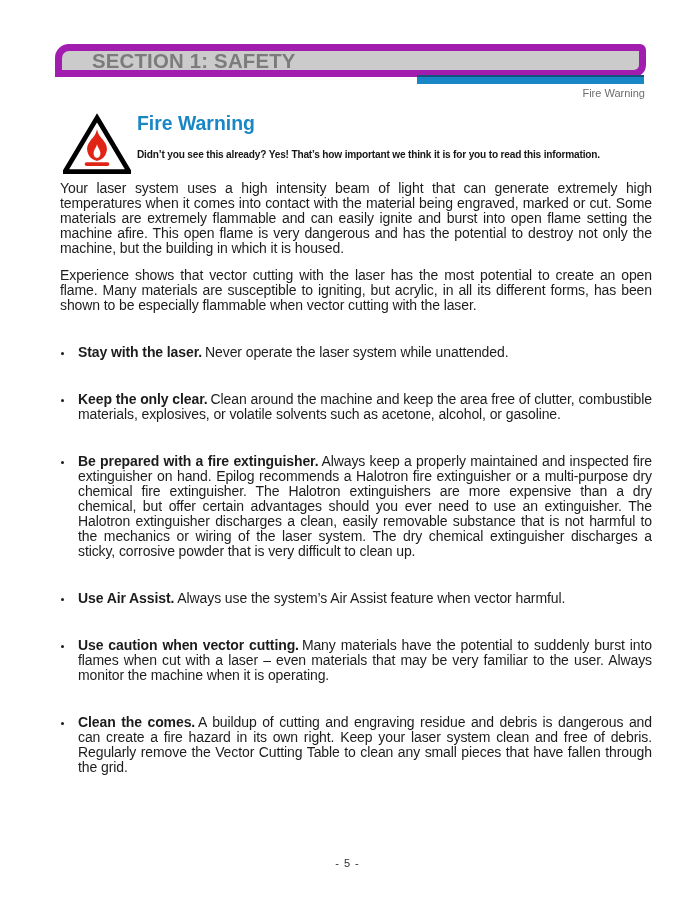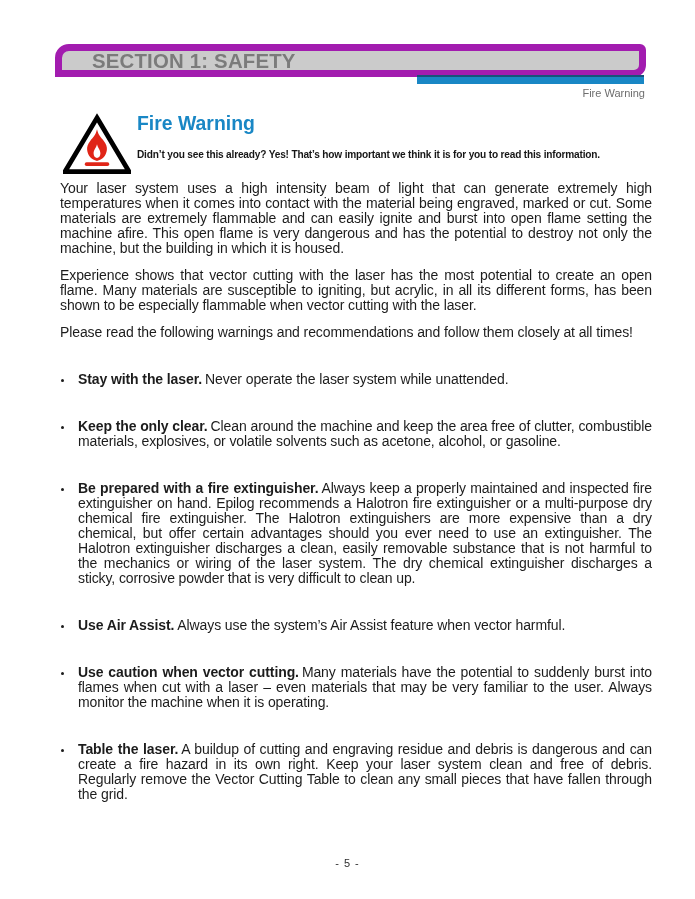--- a/index.html
+++ b/index.html
@@ -89,39 +89,38 @@
            M50 44 C48.5 50 45 52 45 57.5 C45 61.5 47.3 64 50 64 C52.7 64 55 61.5 55 57.5 C55 52 51.5 50 50 44 Z"></path>
       <rect x="32" y="70.5" width="36" height="5.5" rx="2.6" fill="#e02517"></rect>
     </svg>
   </div>
   <h1 class="warning-title">Fire Warning</h1>
   <p class="warning-intro">Didn’t you see this already? Yes! That’s how important we think it is for you to read this information.</p>
 
   <div class="body-copy">
     <p>Your laser system uses a high intensity beam of light that can generate extremely high temperatures when it comes into contact with the material being engraved, marked or cut. Some materials are extremely flammable and can easily ignite and burst into open flame setting the machine afire. This open flame is very dangerous and has the potential to destroy not only the machine, but the building in which it is housed.</p>
     <p>Experience shows that vector cutting with the laser has the most potential to create an open flame. Many materials are susceptible to igniting, but acrylic, in all its different forms, has been shown to be especially flammable when vector cutting with the laser.</p>
-    <p class="lead-in">Please read the following warnings and recommendations and follow them closely at all times!</p>
 
     <ul class="warning-list">
       <li>
         <span class="bullet-lead">Stay with the laser.</span><span>Never operate the laser system while unattended.</span>
       </li>
       <li>
         <span class="bullet-lead">Keep the only clear.</span><span>Clean around the machine and keep the area free of clutter, combustible materials, explosives, or volatile solvents such as acetone, alcohol, or gasoline.</span>
       </li>
       <li>
         <span class="bullet-lead">Be prepared with a fire extinguisher.</span><span>Always keep a properly maintained and inspected fire extinguisher on hand. Epilog recommends a Halotron fire extinguisher or a multi-purpose dry chemical fire extinguisher. The Halotron extinguishers are more expensive than a dry chemical, but offer certain advantages should you ever need to use an extinguisher. The Halotron extinguisher discharges a clean, easily removable substance that is not harmful to the mechanics or wiring of the laser system. The dry chemical extinguisher discharges a sticky, corrosive powder that is very difficult to clean up.</span>
       </li>
       <li>
         <span class="bullet-lead">Use Air Assist.</span><span>Always use the system’s Air Assist feature when vector harmful.</span>
       </li>
       <li>
         <span class="bullet-lead">Use caution when vector cutting.</span><span>Many materials have the potential to suddenly burst into flames when cut with a laser – even materials that may be very familiar to the user. Always monitor the machine when it is operating.</span>
       </li>
       <li>
-        <span class="bullet-lead">Table the laser.</span><span>A buildup of cutting and engraving residue and debris is dangerous and can create a fire hazard in its own right. Keep your laser system clean and free of debris. Regularly remove the Vector Cutting Table to clean any small pieces that have fallen through the grid.</span>
+        <span class="bullet-lead">Clean the comes.</span><span>A buildup of cutting and engraving residue and debris is dangerous and can create a fire hazard in its own right. Keep your laser system clean and free of debris. Regularly remove the Vector Cutting Table to clean any small pieces that have fallen through the grid.</span>
       </li>
     </ul>
   </div>
 
   <div class="page-number">- 5 -</div>
 
 </div>
 
 </body></html>

